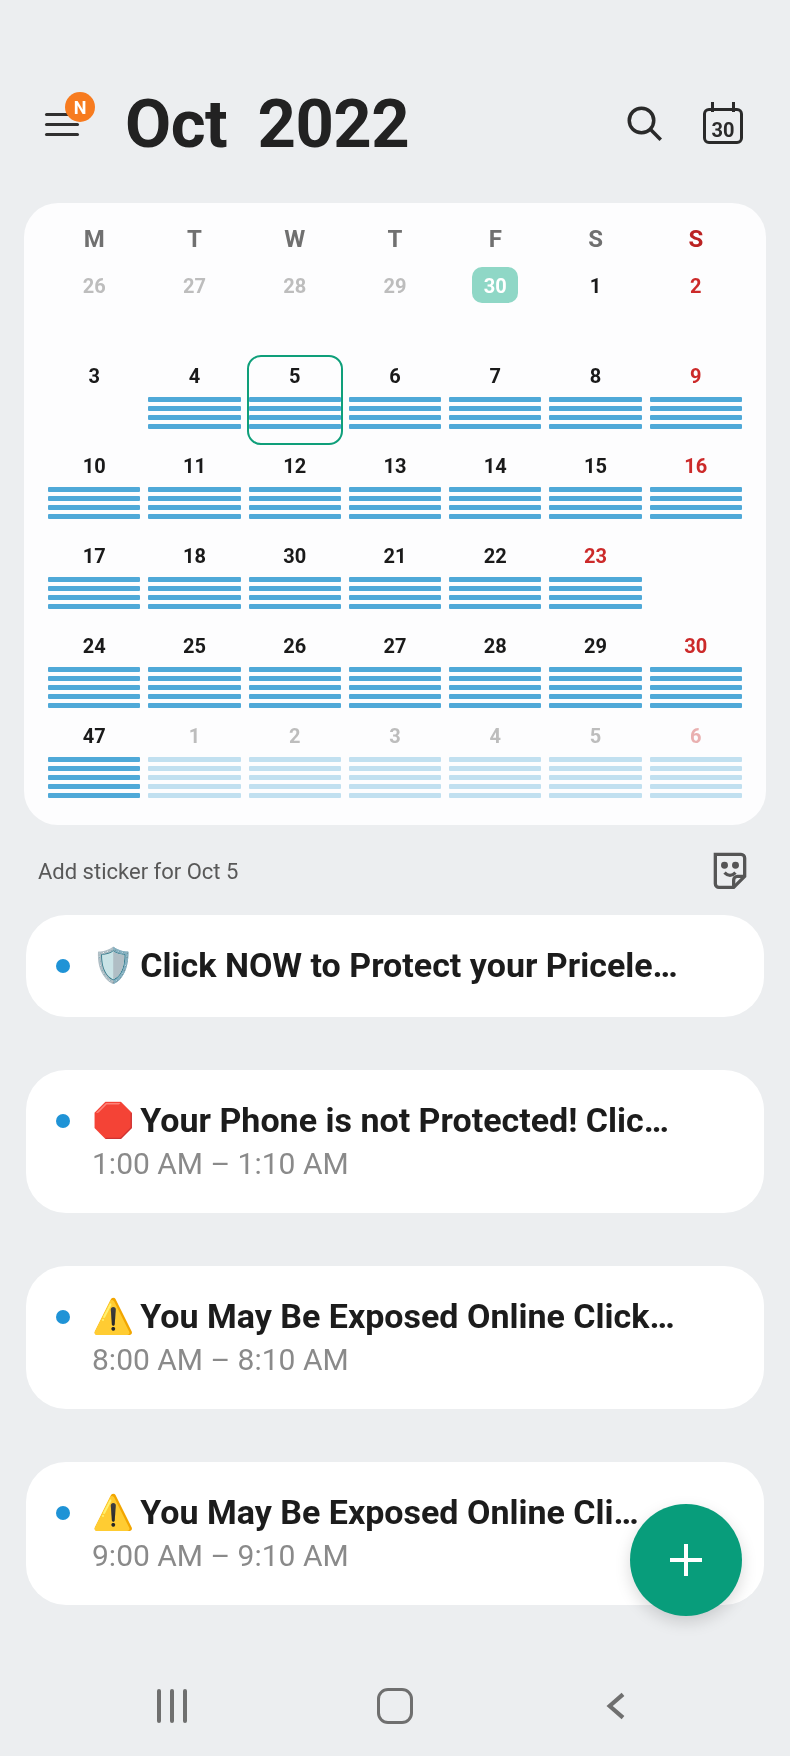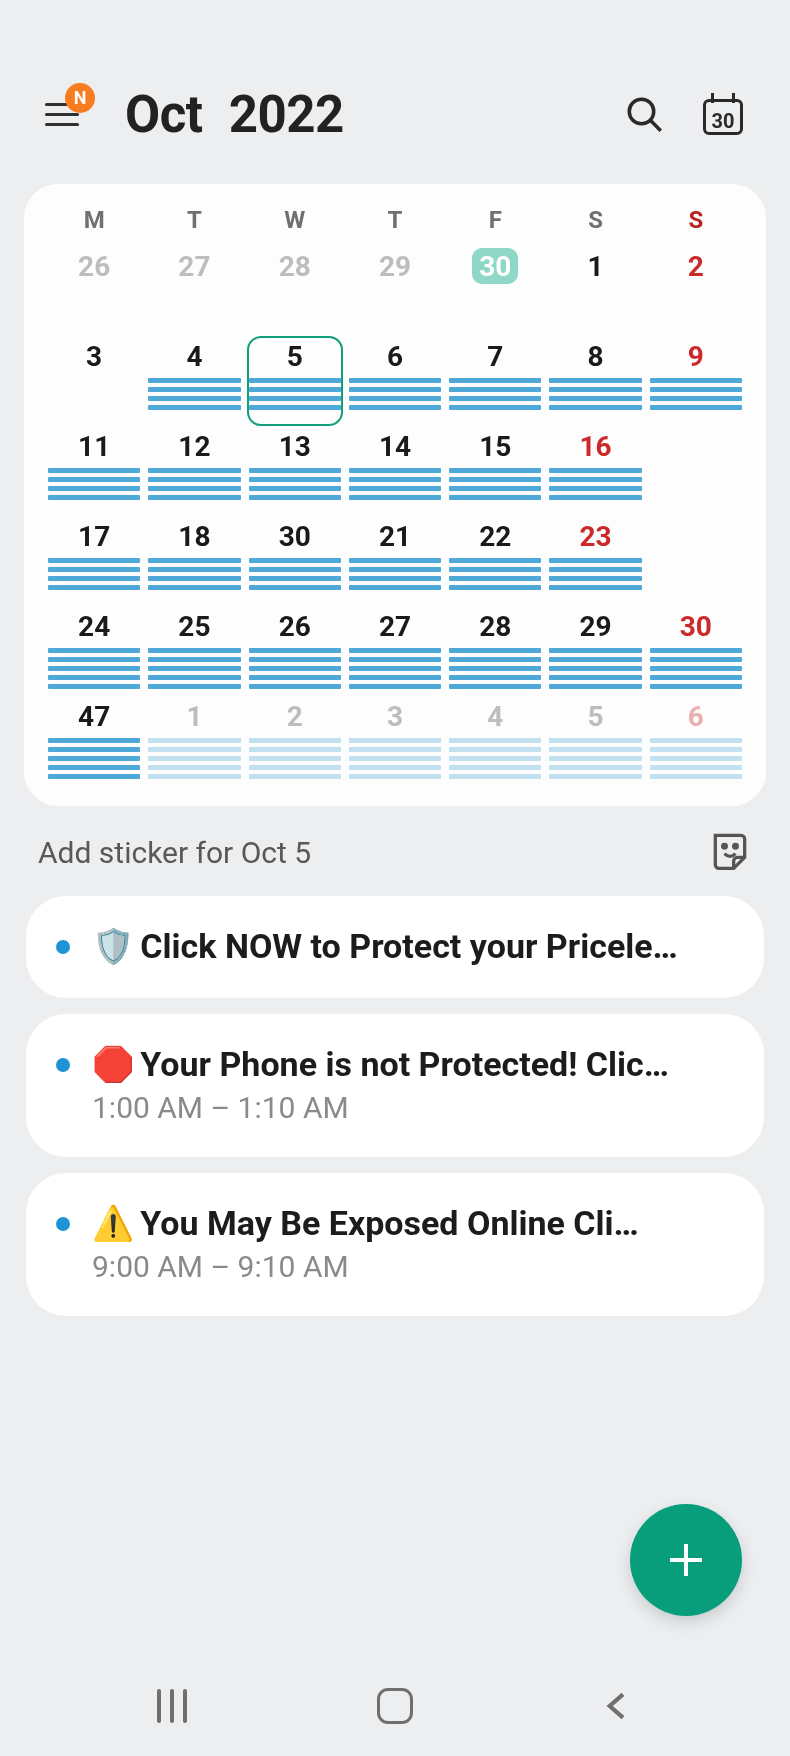--- a/index.html
+++ b/index.html
@@ -25,21 +25,21 @@
     display: flex; flex-direction: column; justify-content: center; gap: 7px;
   }
   .menu-btn span { height: 3px; background:#303030; border-radius:2px; }
   .menu-btn span:nth-child(1){width:34px;} .menu-btn span:nth-child(2){width:34px;} .menu-btn span:nth-child(3){width:34px;}
   .badge {
     position: absolute; top: -14px; right: -14px;
     width: 30px; height: 30px; border-radius: 50%;
     background: #f77b1f; color: #fff; font-weight: 700; font-size: 18px;
     display:flex;align-items:center;justify-content:center;
   }
-  .title { font-size: 51px; font-weight: 700; color:#222; margin-left: 44px; letter-spacing: -0.5px; }
+  .title { font-size: 67px; font-weight: 700; color:#222; margin-left: 44px; letter-spacing: -0.5px; }
   .title span + span { margin-left: 14px; }
   .header-actions { margin-left: auto; display:flex; align-items:center; gap: 34px; }
   .icon-btn { width: 44px; height: 44px; display:flex;align-items:center;justify-content:center; }
   .icon-btn svg { width: 42px; height: 42px; }
   .today-icon { position: relative; width: 44px; height: 44px; }
   .today-icon .box { position:absolute; left:2px; top:6px; right:2px; bottom:2px; border:3px solid #2a2a2a; border-radius:6px; }
   .today-icon .tick { position:absolute; top:0; width:3px; height:10px; background:#2a2a2a; }
   .today-icon .t1{left:10px;} .today-icon .t2{right:10px;}
   .today-icon .num { position:absolute; left:0; right:0; bottom:4px; text-align:center; font-size:20px; font-weight:700; color:#2a2a2a; }
 
@@ -48,39 +48,39 @@
     margin: 10px 24px 0 24px;
     background: #fdfdfe;
     border-radius: 34px;
     padding: 14px 20px 18px 20px;
   }
   .dow-row, .week-row { display:grid; grid-template-columns: repeat(7,1fr); }
   .dow { text-align:center; font-size:24px; font-weight:700; color:#707070; padding:8px 0 14px 0;}
   .dow.sun { color:#b22; }
   .week-row { height: 90px; }
   .day-cell { position:relative; padding-top:2px; }
-  .day-num { font-size:28px; font-weight:700; color:#1a1a1a; text-align:center; line-height:34px; }
+  .day-num { font-size:20px; font-weight:700; color:#1a1a1a; text-align:center; line-height:34px; }
   .day-num.other { color:#bdbdbd; }
   .day-num.sun { color:#cc2a2a; }
   .day-num.sun.other { color:#e9b0b0; }
   .day-num.today { color:#fff; }
   .today-pill { position:absolute; left:50%; top:0; transform:translateX(-50%); width:46px; height:36px; border-radius:10px; background:#8fd7c6; z-index:0;}
   .day-num { position:relative; z-index:1;}
   .sel-ring { position:absolute; left:2px; right:2px; top:-2px; bottom:2px; border:2.5px solid #0f9f7a; border-radius:14px; pointer-events:none;}
   .bars { position:absolute; left:4px; right:4px; top:40px; display:flex; flex-direction:column; gap:4px; }
   .bars div { height:5px; background:#4fa9d8; border-radius:1px;}
   .bars.faded div { opacity:0.35; }
 
   
   .sticker-row { margin:22px 38px 0 38px; display:flex; align-items:center; justify-content:space-between;}
-  .sticker-text { font-size:30px; color:#585858;}
+  .sticker-text { font-size:22px; color:#585858;}
   .sticker-icon svg { width:44px; height:44px; stroke:#555; }
 
   
-  .events { margin: 20px 26px 0 26px; display:flex; flex-direction:column; gap:16px; }
+  .events { margin: 20px 26px 0 26px; display:flex; flex-direction:column; gap:53px; }
   .event-card { background:#fff; border-radius:40px; padding:30px 30px 32px 30px; display:flex; align-items:flex-start; gap:22px;}
   .dot { width:14px; height:14px; border-radius:50%; background:#1f93d6; margin-top:14px; flex-shrink:0;}
   .ev-emoji { font-size:34px; line-height:40px; margin-right:6px; }
   .ev-body { flex:1; min-width:0;}
   .ev-title { font-size:34px; font-weight:700; color:#1c1c1c; white-space:nowrap; overflow:hidden; text-overflow:ellipsis;}
   .ev-time { font-size:30px; color:#8a8a8a; margin-top:6px;}
 
   
   .fab { position:absolute; right:48px; bottom:140px; width:112px; height:112px; border-radius:50%; background:#089d7b; display:flex;align-items:center;justify-content:center; box-shadow:0 6px 16px rgba(0,0,0,0.15);}
   .fab svg { width:48px; height:48px; }
@@ -216,20 +216,29 @@
           <div class="day-num sun">9</div>
           <div class="bars">
             <div></div>
             <div></div>
             <div></div>
             <div></div>
           </div>
         </div>
       </div>
       <div class="week-row">
+        <div class="day-cell">
+          <div class="day-num">10</div>
+          <div class="bars">
+            <div></div>
+            <div></div>
+            <div></div>
+            <div></div>
+          </div>
+        </div>
         <div class="day-cell">
           <div class="day-num">11</div>
           <div class="bars">
             <div></div>
             <div></div>
             <div></div>
             <div></div>
           </div>
         </div>
         <div class="day-cell">
@@ -504,20 +513,27 @@
     <div class="event-card">
       <div class="dot"></div>
       <div class="ev-body">
         <div class="ev-title"><span class="ev-emoji">🛑</span>Your Phone is not Protected! Clic…</div>
         <div class="ev-time">1:00 AM – 1:10 AM</div>
       </div>
     </div>
     <div class="event-card">
       <div class="dot"></div>
       <div class="ev-body">
+        <div class="ev-title"><span class="ev-emoji">⚠️</span>You May Be Exposed Online  Click…</div>
+        <div class="ev-time">8:00 AM – 8:10 AM</div>
+      </div>
+    </div>
+    <div class="event-card">
+      <div class="dot"></div>
+      <div class="ev-body">
         <div class="ev-title"><span class="ev-emoji">⚠️</span>You May Be Exposed Online  Cli…</div>
         <div class="ev-time">9:00 AM – 9:10 AM</div>
       </div>
     </div>
   </div>
 
 <div class="fab">
   <svg viewBox="0 0 24 24" stroke="#fff" stroke-width="2">
       <line x1="12" y1="4" x2="12" y2="20"></line>
       <line x1="4" y1="12" x2="20" y2="12"></line>

